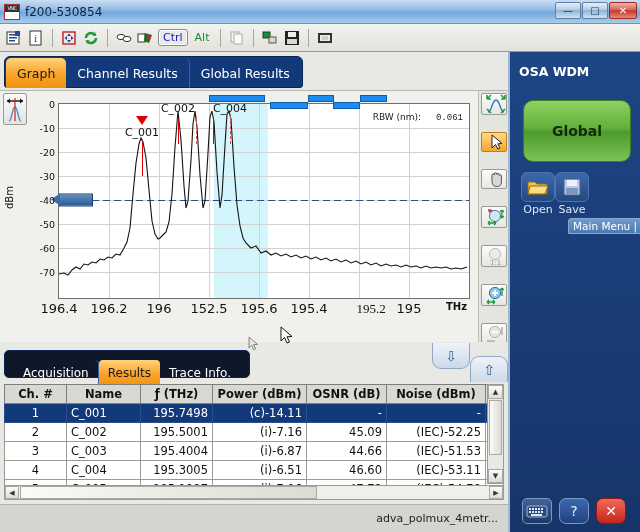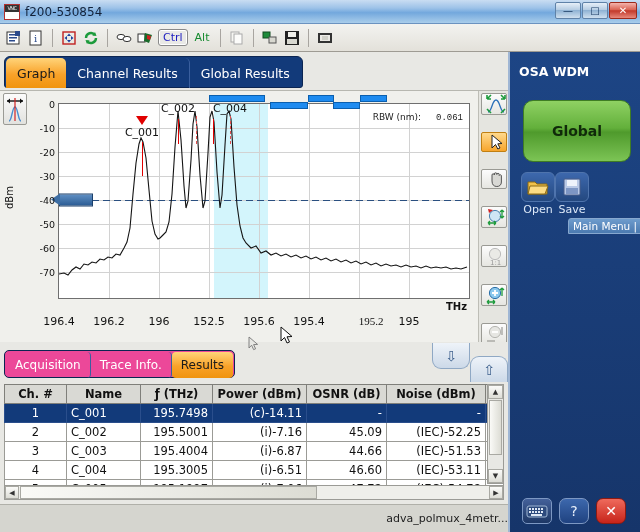--- a/index.html
+++ b/index.html
@@ -93,21 +93,21 @@
   }
   .axis-y-label {
     position: absolute; left: 4px; top: 118px; font-size: 10px; color: #111;
     transform: rotate(-90deg); transform-origin: left top; white-space: nowrap;
   }
   .ytick {
     position: absolute; right: 100%; margin-right: 4px; font-size: 9.5px; color: #111;
     white-space: nowrap; transform: translateY(-50%);
   }
   .xtick {
-    position: absolute; top: 100%; margin-top: 17px; font-size: 11px; color: #111;
+    position: absolute; top: 100%; margin-top: 3px; font-size: 13px; color: #111;
     white-space: nowrap; transform: translateX(-50%);
   }
   .xunit { position: absolute; right: 2px; top: 100%; margin-top: 3px; font-size: 10px; font-weight: bold; color: #111; }
   .rbw {
     position: absolute; right: 6px; top: 8px; font-size: 9px; color: #222;
   }
   .rbw .v { margin-left: 12px; font-family: Liberation Mono, monospace; }
   .chanbar { position: absolute; height: 7px; background: #1e8bf0; border: 1px solid #0b5fae; }
   .chanlabel { position: absolute; font-size: 11px; color: #111; transform: translateX(-50%); white-space: nowrap; }
   .markertri {
@@ -141,21 +141,21 @@
     background: linear-gradient(to bottom,#fcfcfc,#e6e6e1);
     display: flex; align-items: center; justify-content: flex-end; font-size: 13px; color: #333;
   }
   .rbtn.sel { background: linear-gradient(to bottom,#ffd98d,#f7a52c); border-color: #c07f12; }
   .rbtn.dim { color: #b4b4b0; }
 
   
   .results { position: absolute; left: 0; top: 290px; width: 508px; height: 190px; background: #e8e8e4; }
   .subtabbar {
     position: absolute; left: 4px; top: 8px; height: 28px;
-    background: #ec4899; border-radius: 5px; display: flex; padding: 1px; border: 1px solid #0b2552;
+    background: #0f172a; border-radius: 5px; display: flex; padding: 9px; border: 1px solid #0b2552;
   }
   .subtab {
     display: flex; align-items: center; padding: 0 9px; height: 26px;
     color: #fff; font-size: 12px; border-radius: 4px; border-right: 1px solid #3a5f9e;
   }
   .subtab:last-child { border-right: none; }
   .subtab.active {
     background: linear-gradient(to bottom,#ffd47a,#f9a229 55%,#f0940f); color: #1a1a1a; border-right: none;
   }
   .arrowtab {
@@ -190,21 +190,21 @@
     position: absolute; left: 4px; top: 143px; width: 500px; height: 15px;
     background: #efefeb; border: 1px solid #9b9b96; display: flex; align-items: center;
   }
   .hscroll .ar { width: 14px; height: 13px; background: linear-gradient(to bottom,#fbfbf9,#ddddd6);
     border: 1px solid #a9a9a3; display: flex; align-items: center; justify-content: center; font-size: 7px; color: #333; }
   .hscroll .thumb { position: absolute; left: 15px; width: 297px; height: 13px;
     background: linear-gradient(to right,#fafaf7,#dcdcd4); border: 1px solid #a9a9a3; }
   .statusbar {
     position: absolute; left: 0; top: 162px; width: 508px; height: 28px;
     background: #d5d5cf; border-top: 1px solid #b0b0a9;
-    display: flex; align-items: center; justify-content: flex-end; 
+    display: flex; align-items: center; justify-content: flex-end; padding-right: 10px;
     font-size: 11px; color: #222;
   }
 
   
   .sidebar {
     position: absolute; left: 508px; top: 0; width: 155px; height: 480px;
     background: linear-gradient(to bottom,#1d4585,#16356a);
     border-left: 2px solid #9fb6d4;
   }
   .sb-title { position: absolute; left: 9px; top: 12px; color: #fff; font-size: 12.5px; font-weight: bold; }
@@ -512,22 +512,22 @@
       </div>
     </div>
 
     <div class="results">
 
       <div class="arrowtab down">⇩</div>
       <div class="arrowtab up">⇧</div>
 
       <div class="subtabbar">
         <div class="subtab">Acquisition</div>
+        <div class="subtab active">Results</div>
         <div class="subtab">Trace Info.</div>
-        <div class="subtab active">Results</div>
       </div>
 
       <table class="rtab">
         <thead>
           <tr>
             <th style="width:62px">Ch. #</th>
             <th style="width:74px">Name</th>
             <th style="width:72px">ƒ (THz)</th>
             <th style="width:94px">Power (dBm)</th>
             <th style="width:80px">OSNR (dB)</th>

